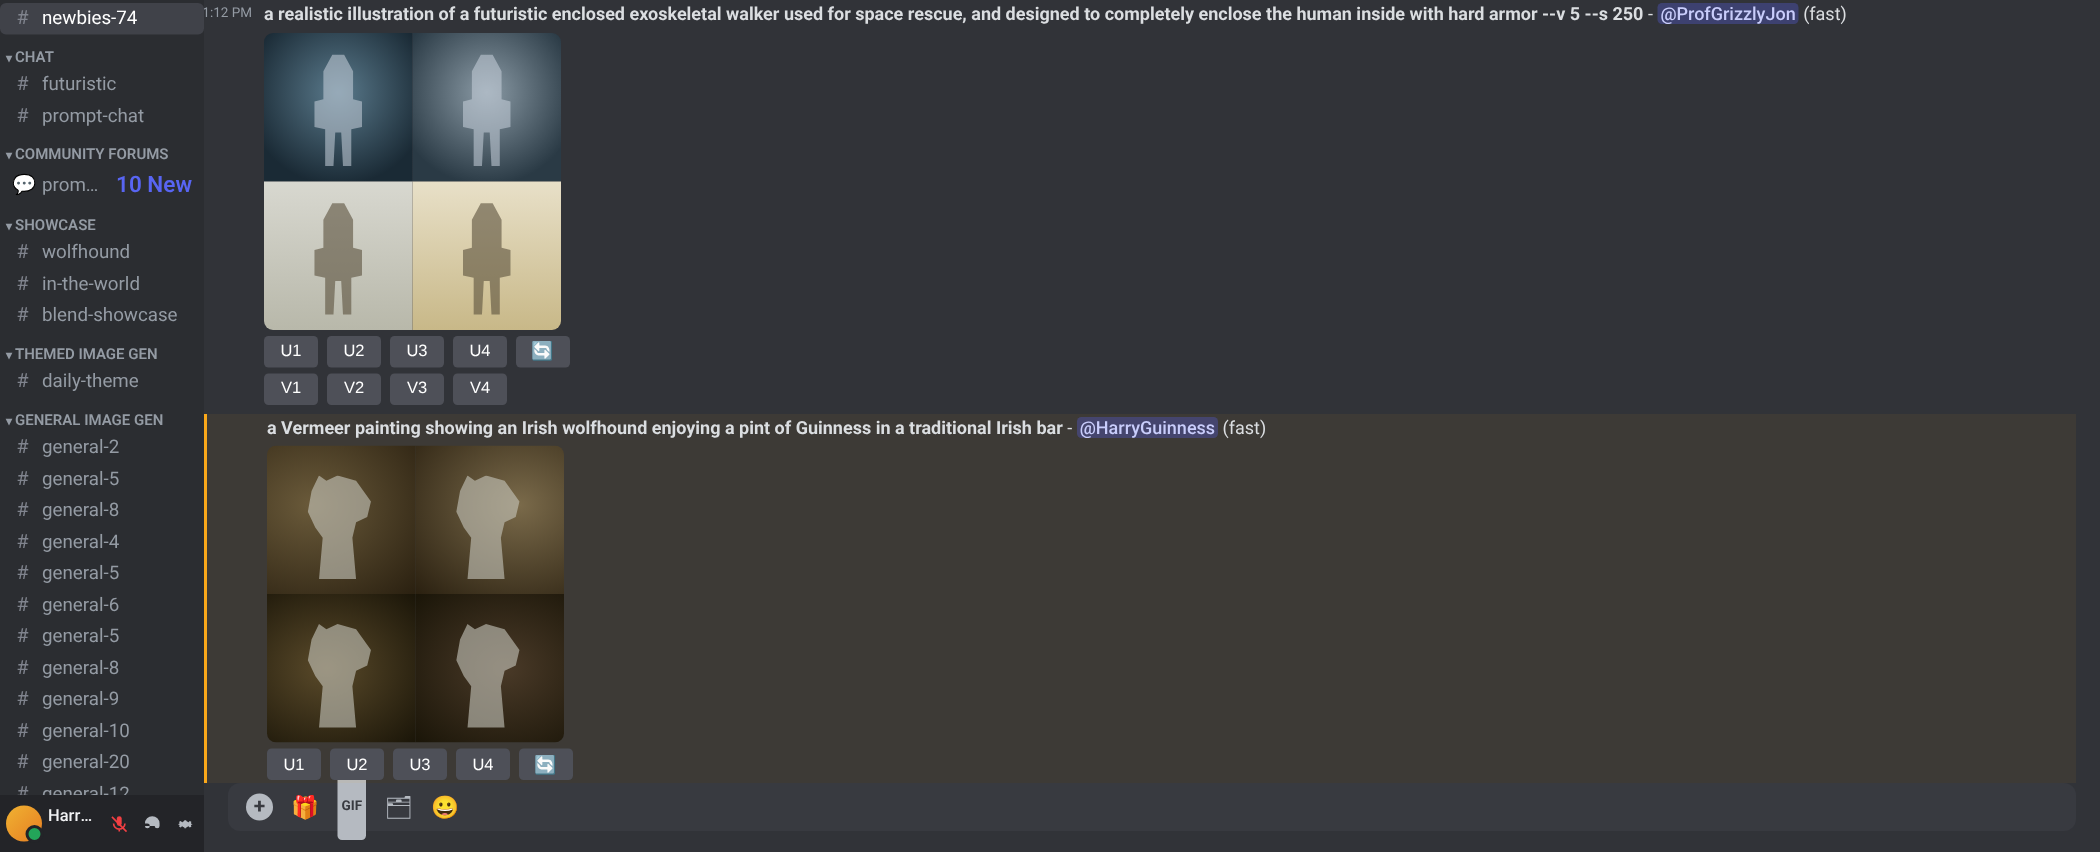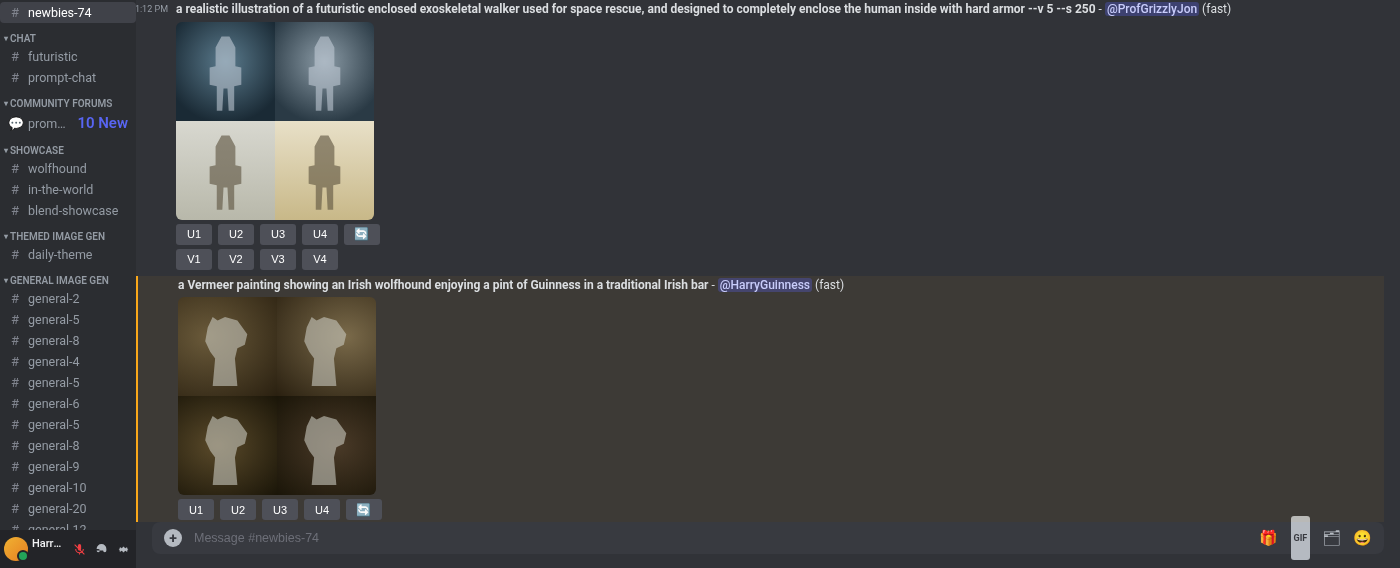--- a/index.html
+++ b/index.html
@@ -468,21 +468,20 @@
           <button class="mj-btn">U3</button>
           <button class="mj-btn">U4</button>
           <button class="mj-btn reroll">🔄</button>
         </div>
       </div>
     </div>
 
   <div class="composer">
     <div class="compose-box">
       <div class="add-btn">+</div>
-      <input class="compose-input" placeholder="Message #newbies-74" style="">
       <div class="right-icons">
         <div class="r-icon">🎁</div>
         <div class="r-icon">
             <span class="gif-badge">GIF</span>
           </div>
         <div class="r-icon">🗂</div>
         <div class="r-icon">😀</div>
       </div>
     </div>
   </div>

